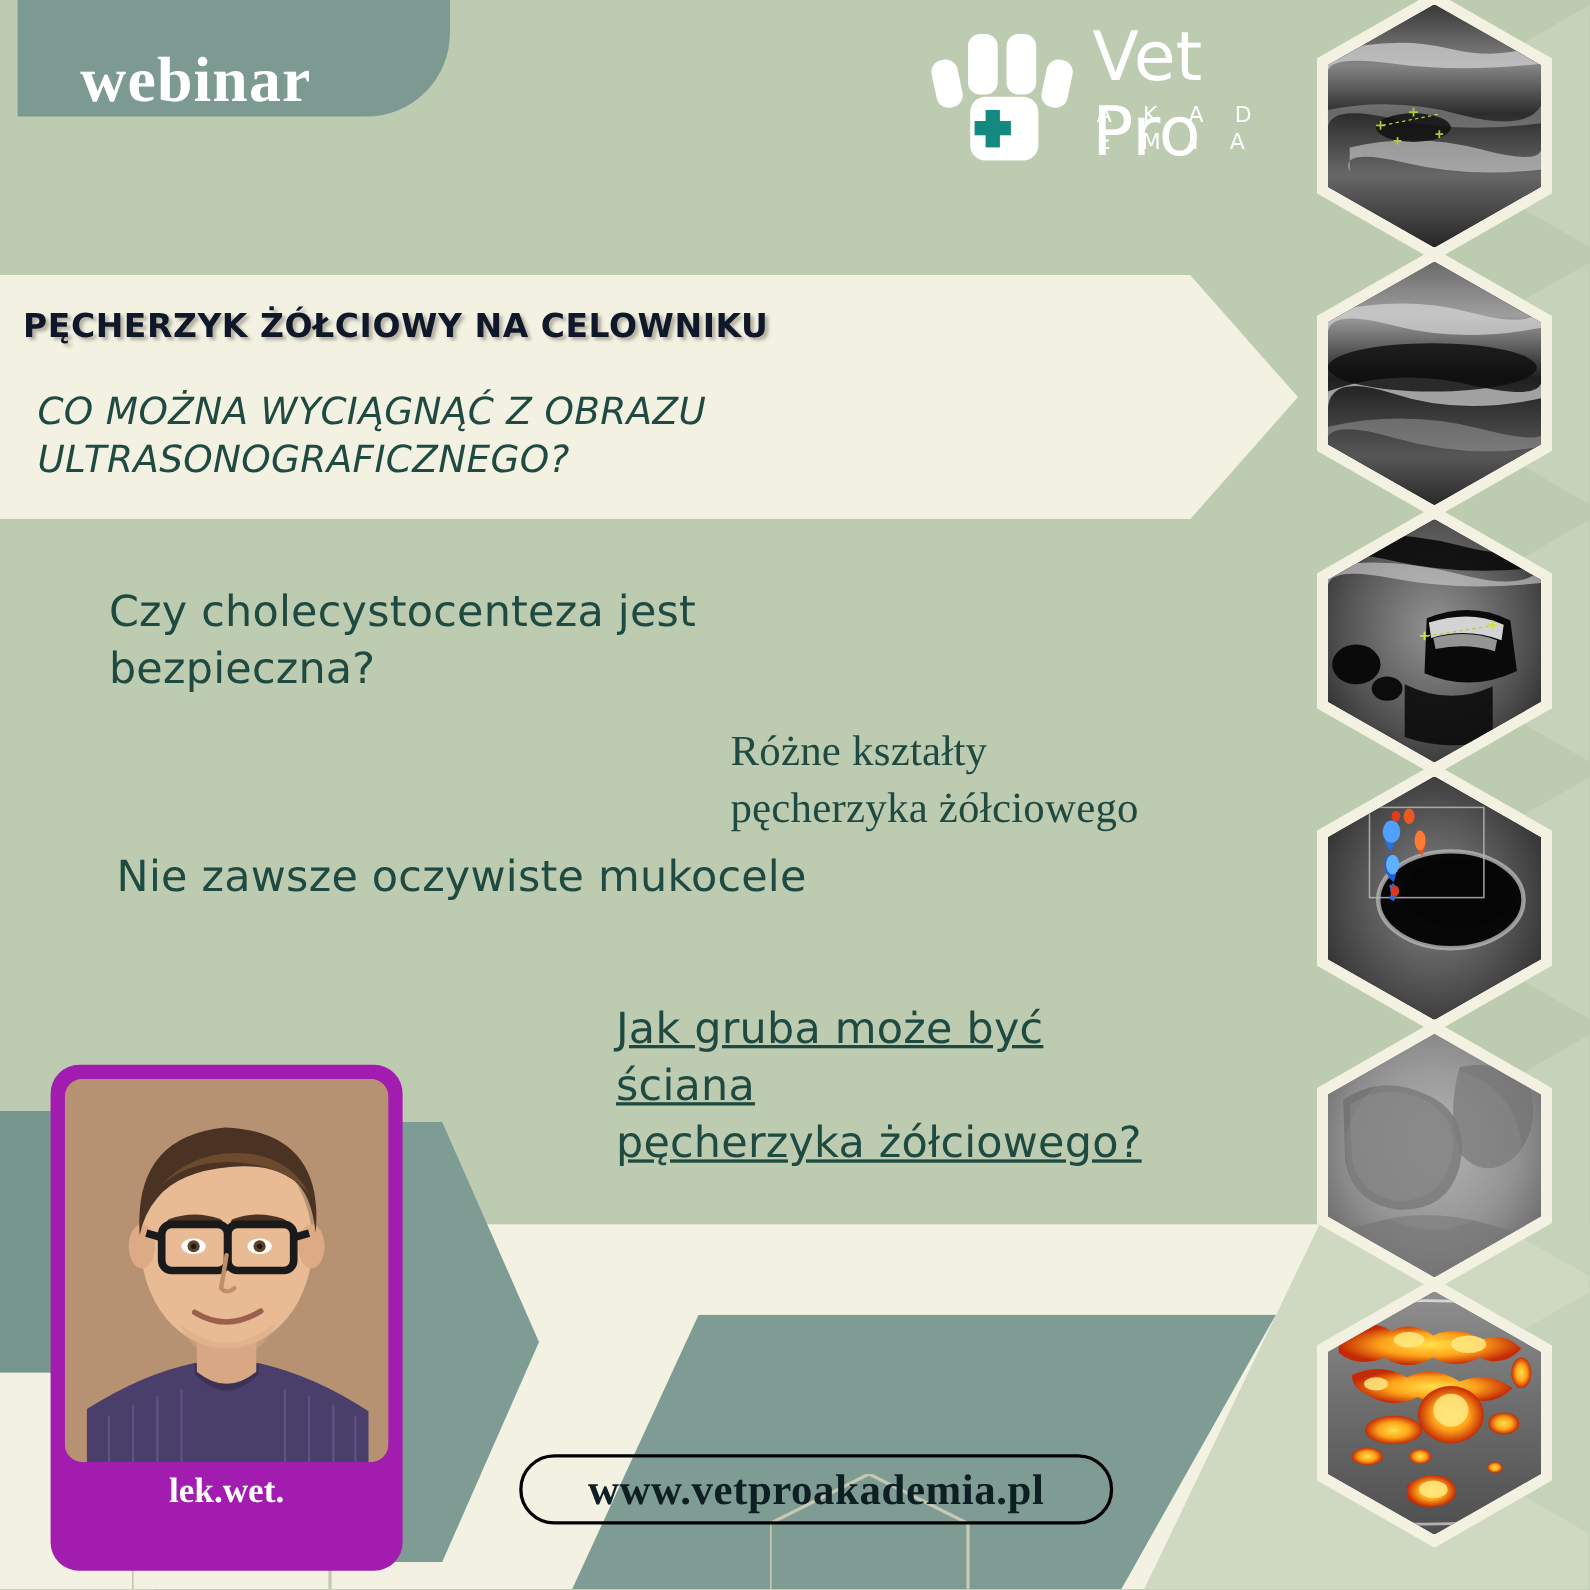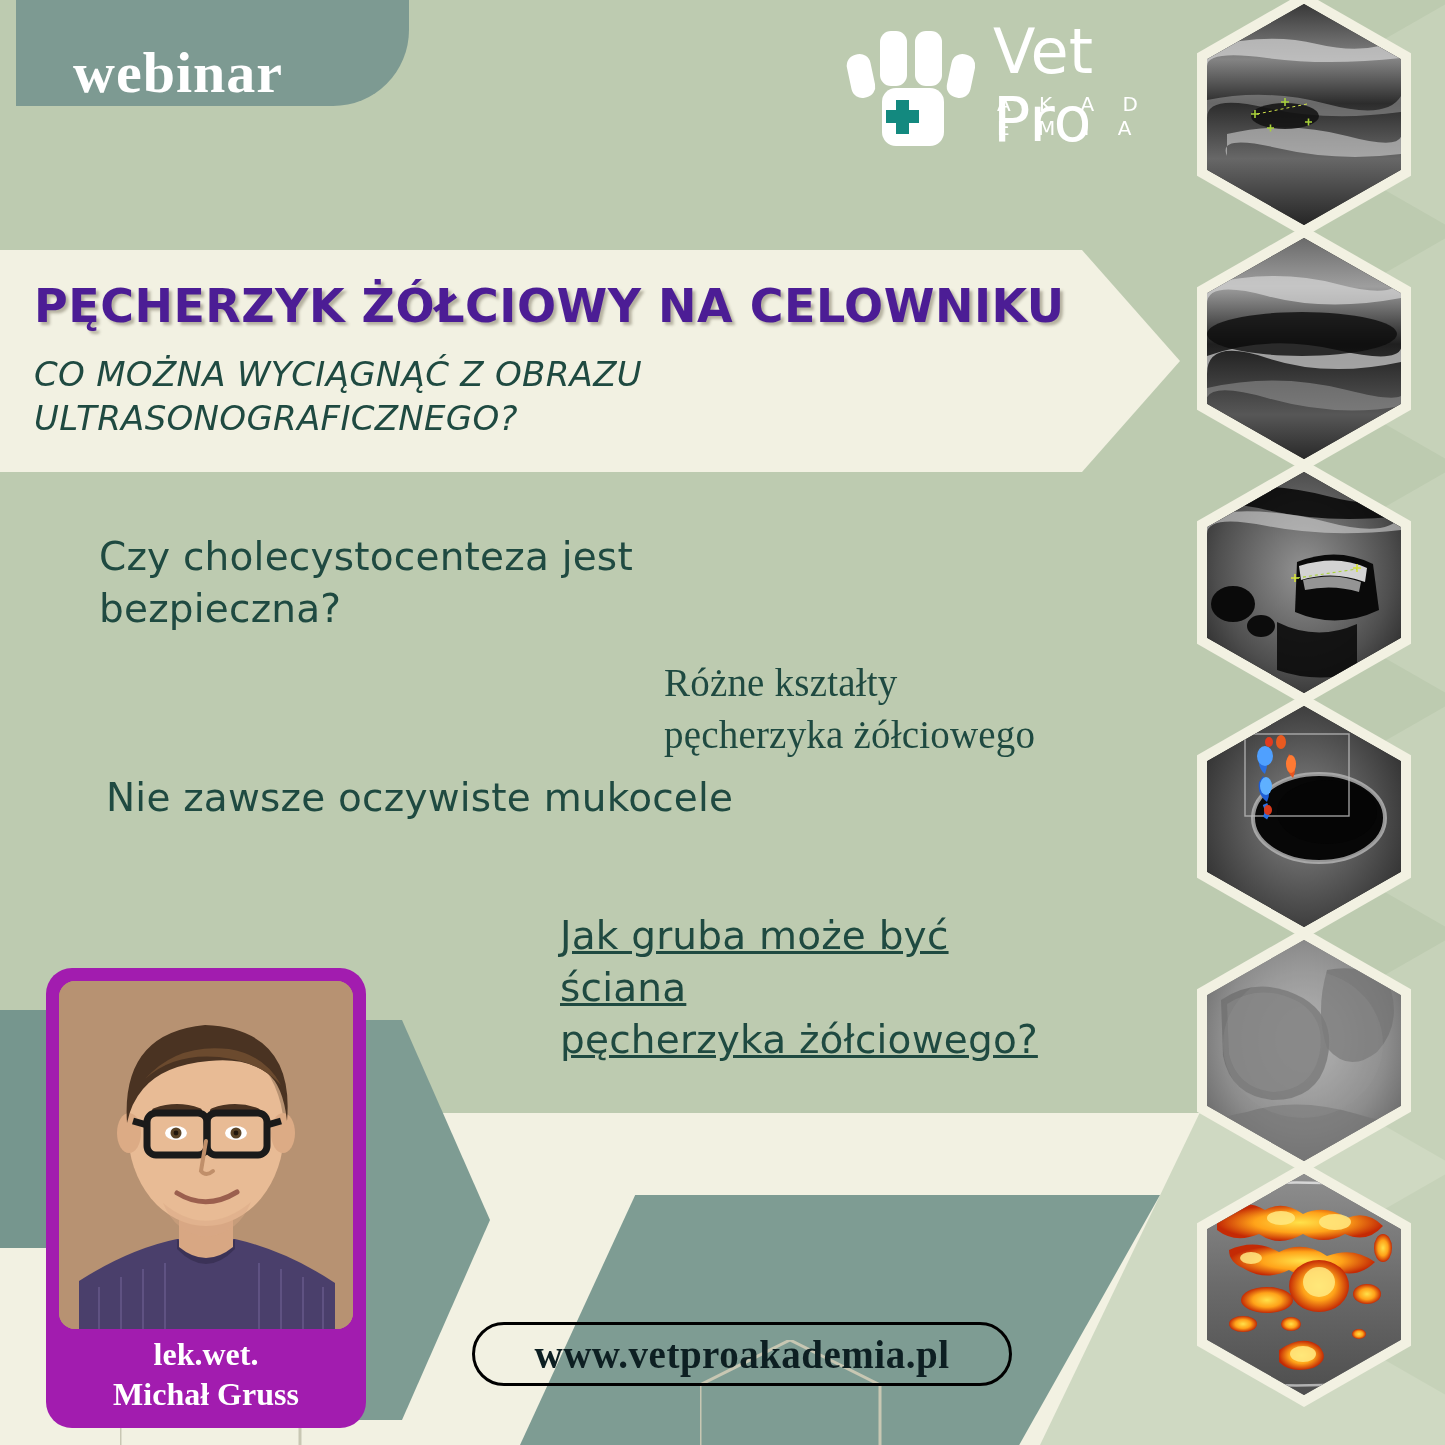--- a/index.html
+++ b/index.html
@@ -90,25 +90,25 @@
     font-family:"DejaVu Sans", sans-serif;
   }
 
   
   .title-banner{
     position:absolute;left:0;top:250px;width:1180px;height:222px;
     background:#f2f1e2;
     clip-path:polygon(0 0, 1082px 0, 1180px 111px, 1082px 222px, 0 222px);
   }
   .title-main{
-    position:absolute;left:34px;top:279px;width:1120px;
-    color:#4c1d95;
+    position:absolute;left:21px;top:279px;width:1120px;
+    color:#0f172a;
     font-family:"DejaVu Sans", sans-serif;
     font-weight:bold;
-    font-size:46px;
+    font-size:30px;
     letter-spacing:0.5px;
     text-shadow:3px 3px 3px rgba(80,70,50,.38);
     white-space:nowrap;
   }
   .title-sub{
     position:absolute;left:34px;top:352px;width:1000px;
     color:#1f4a41;
     font-family:"DejaVu Sans", sans-serif;
     font-weight:normal;
     font-style:italic;
@@ -319,21 +319,20 @@
 
         <path d="M147 160 L142 190 Q147 196 154 190" stroke="#c08f6a" stroke-width="4" fill="none" stroke-linecap="round"></path>
 
         <path d="M118 212 Q147 230 178 211" stroke="#9b5f4e" stroke-width="5" fill="none" stroke-linecap="round"></path>
 
         <path d="M104 222 Q147 258 192 221 Q180 252 147 256 Q116 252 104 222 Z" fill="#d9a884" opacity="0.45"></path>
       </svg>
     </div>
     <div class="presenter-name">
       <div>lek.wet.</div>
-      <div>Michał Gruss</div>
     </div>
   </div>
 
   <div class="url-pill">
     <span>www.vetproakademia.pl</span>
   </div>
 
   <div class="hex-half" style="left:1360px;top:-8px;">
       <div class="hex-border"></div>
     </div>

